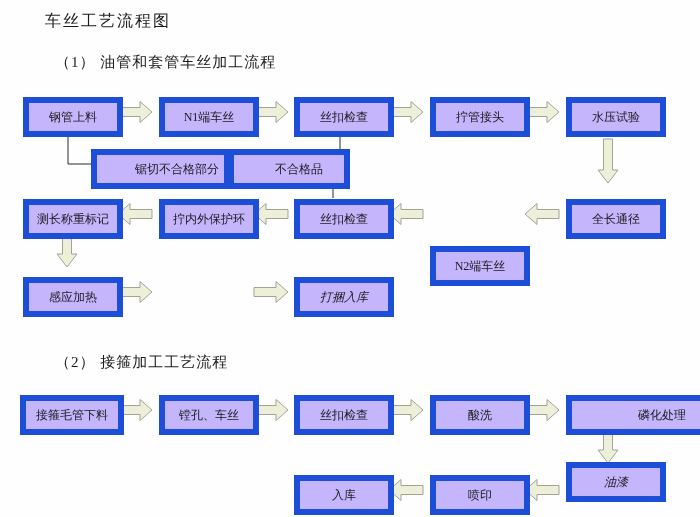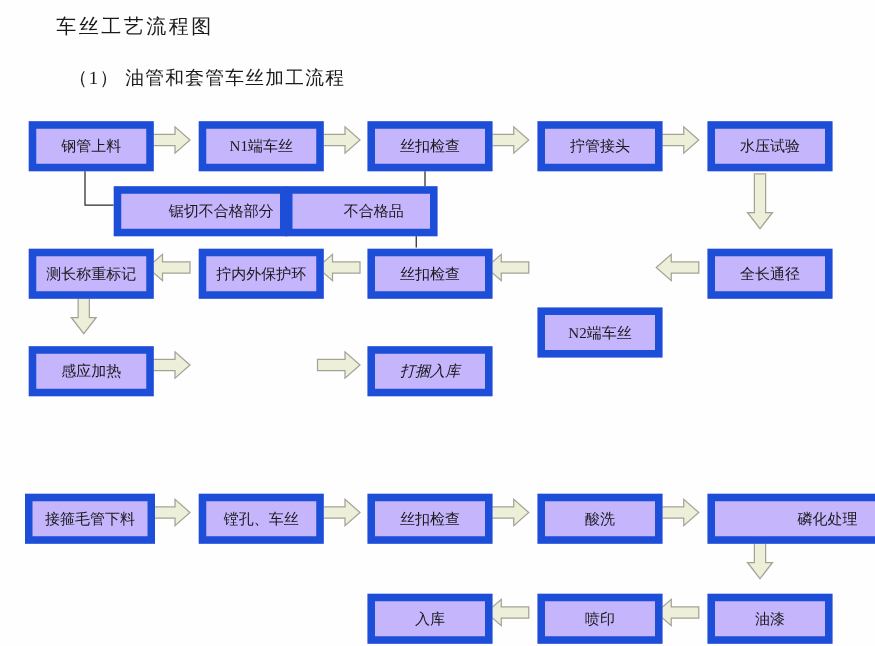--- a/index.html
+++ b/index.html
@@ -43,21 +43,21 @@
   .b-bundle{left:294px;top:277px;width:88px;font-style:italic;}
   
   .b-coupling-blank{left:20px;top:395px;width:92px;}
   .b-boring{left:159px;top:395px;width:88px;}
   .b-thread-check-3{left:294px;top:395px;width:88px;}
   .b-pickling{left:430px;top:395px;width:88px;}
   .b-phosphating{left:566px;top:395px;width:88px;padding-left:46px;}
   
   .b-storage{left:294px;top:475px;width:88px;}
   .b-spray-print{left:430px;top:475px;width:88px;}
-  .b-paint{left:566px;top:475px;width:88px;}
+  .b-paint{left:566px;top:462px;width:88px;font-style:italic;}
 </style>
 </head>
 <body>
 
 <div class="canvas">
 
   <svg class="overlay" width="700" height="517" aria-hidden="true">
     <defs>
       <marker id="ah" markerWidth="8" markerHeight="8" refX="7" refY="3" orient="auto" markerUnits="userSpaceOnUse">
         <path d="M0,0 L7,3 L0,6 z" fill="#222"></path>
@@ -112,20 +112,21 @@
 
   <div class="box b-protector-rings">拧内外保护环</div>
   <div class="box b-measure">测长称重标记</div>
   <div class="box b-thread-check-2">丝扣检查</div>
   <div class="box b-n2-threading">N2端车丝</div>
   <div class="box b-full-length">全长通径</div>
 
   <div class="box b-induction">感应加热</div>
   <div class="box b-bundle">打捆入库</div>
 
+  <div class="heading heading-2">（2） 接箍加工工艺流程</div>
 
   <div class="box b-coupling-blank">接箍毛管下料</div>
   <div class="box b-boring">镗孔、车丝</div>
   <div class="box b-thread-check-3">丝扣检查</div>
   <div class="box b-pickling">酸洗</div>
   <div class="box b-phosphating">磷化处理</div>
 
   <div class="box b-storage">入库</div>
   <div class="box b-spray-print">喷印</div>
   <div class="box b-paint">油漆</div>

